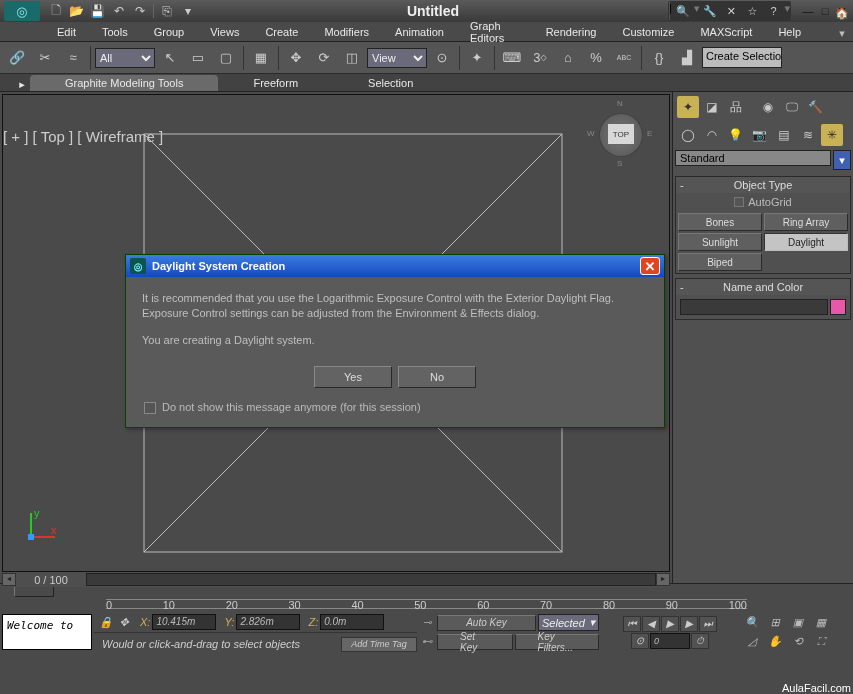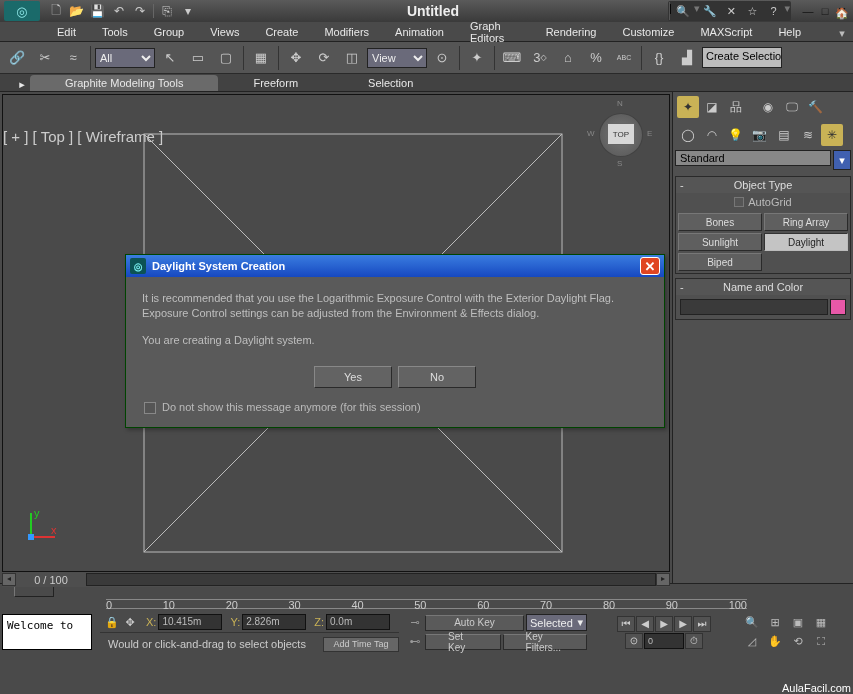--- a/index.html
+++ b/index.html
@@ -83,21 +83,21 @@
   .dlg-foot { display:flex; align-items:center; gap:6px; padding:8px 2px 2px; color:#bbb; font-size:11px;}
   .dlg-foot .cb { width:12px; height:12px; border:1px solid #888; background:#555;}
 
   
   .bottom { height:71px; background:#4a4a4a; border-top:1px solid #222; }
   .timeslider { height:14px; display:flex; align-items:center; padding:0 14px;}
   .timeslider .tsbox { width:40px; height:12px; background:#4a4a4a; border:1px solid #777; border-bottom-color:#222; border-right-color:#222;}
   .timeruler { padding:1px 106px 1px 106px; position:relative; height:14px;}
   .timeruler .rline { border-top:1px solid #888; border-bottom:1px solid #888; height:10px; position:relative;}
   .ticklabels { position:absolute; left:106px; right:106px; top:1px; display:flex; justify-content:space-between; color:#ccc; font-size:9px;}
-  .statusrow { display:flex; align-items:center; height:40px; gap:8px; padding:1px 2px;}
+  .statusrow { display:flex; align-items:center; height:40px; gap:2px; padding:1px 2px;font-style:italic;}
   .welcome { width:90px; height:36px; background:#fff; border:1px solid #000; color:#000; padding:4px; font-family:monospace; font-size:11px; white-space:nowrap;}
   .statusmid { flex:1; display:flex; flex-direction:column; gap:0; }
   .xyz { display:flex; align-items:center; gap:2px; height:20px; padding-left:4px;}
   .lock { width:16px; height:16px; display:flex; align-items:center; justify-content:center; color:#ccc; }
   .crossicon { width:16px; height:16px; display:flex; align-items:center; justify-content:center; color:#ccc; font-size:11px;}
   .xyz .lab { color:#c9b256; font-size:11px; padding-left:6px;}
   .xyz .fld { width:64px; height:16px; background:#333; border:1px solid #111; color:#bbb; padding:1px 3px; font-size:10px;}
   .prompt { color:#ccc; font-size:11px; padding:3px 0 0 8px; height:20px; display:flex; align-items:center; border-top:1px solid #333;}
   .prompt .addbtn { margin-left:auto; width:76px; height:15px; background:#666; border:1px solid #333; color:#ccc; font-size:9px; display:flex; align-items:center; justify-content:center;}
   .keyctrls { width:180px; display:flex; flex-direction:column; gap:1px;}

